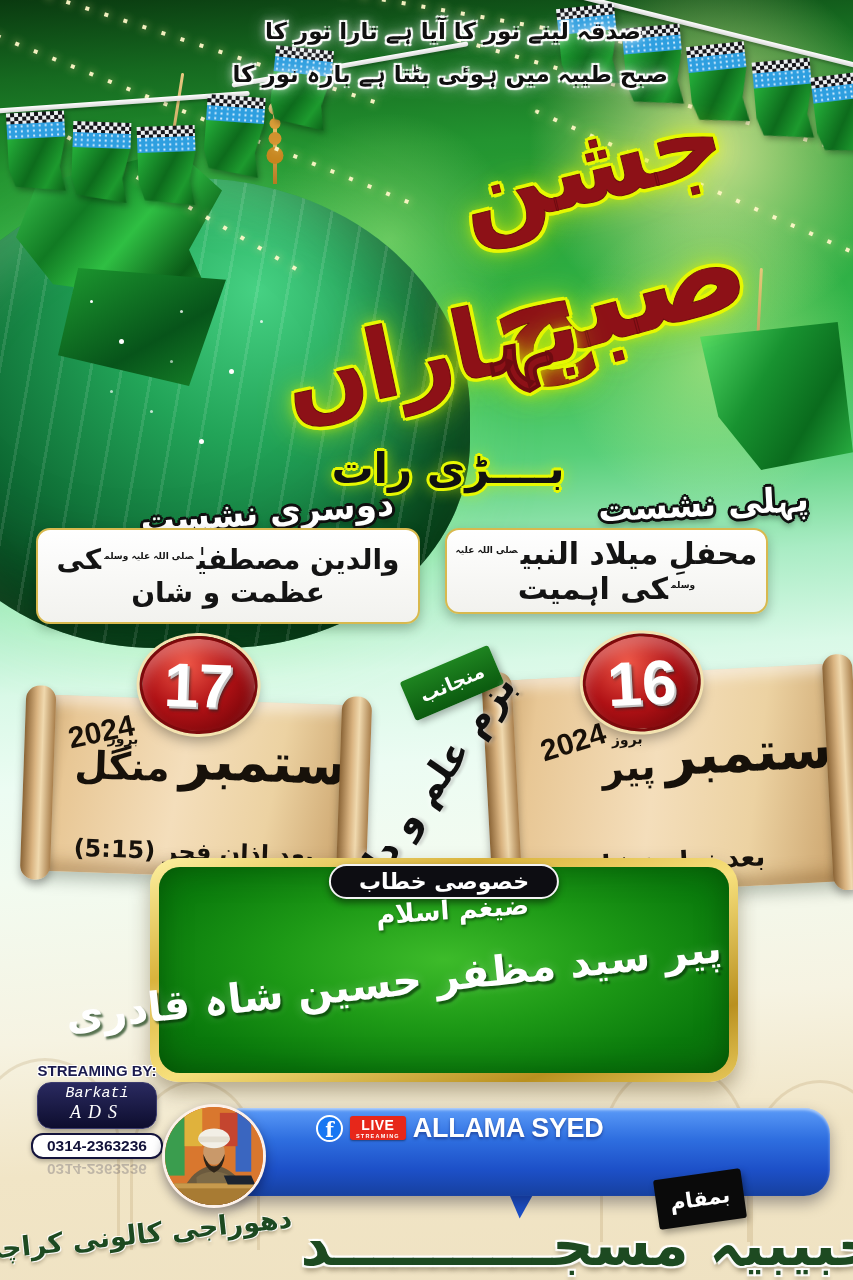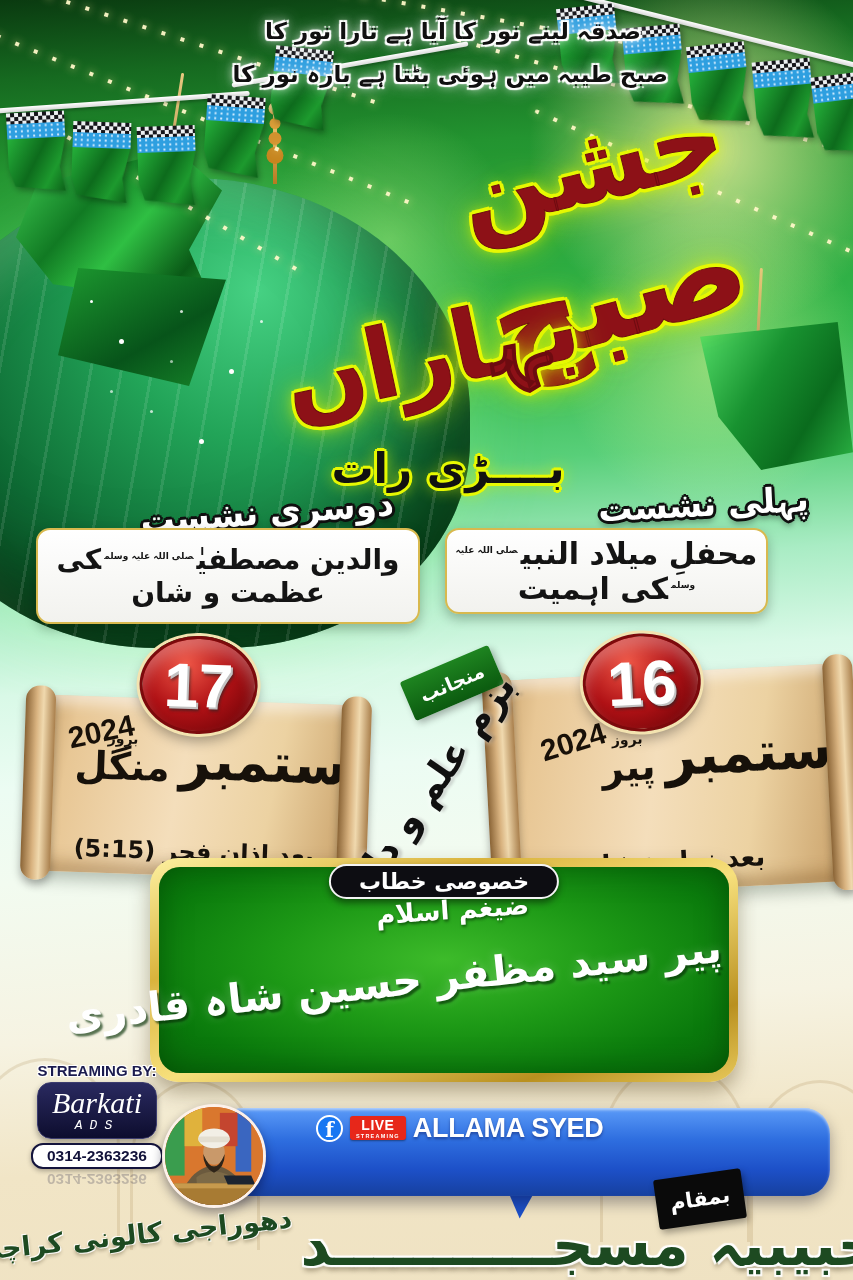--- a/index.html
+++ b/index.html
@@ -142,22 +142,22 @@
   .speaker-name{position:absolute;left:6px;right:6px;top:86px;z-index:7;text-align:center;direction:rtl;white-space:nowrap;
     color:#fff;font-size:41px;font-weight:bold;transform:rotate(-6deg);
     text-shadow:2px 3px 2px rgba(0,45,0,.65),0 0 12px rgba(255,255,255,.25);}
 
   
   .designed{position:absolute;left:22px;top:1062px;width:150px;z-index:7;text-align:center;font-family:"Liberation Sans",sans-serif}
   .designed-label{font-size:15px;font-weight:bold;color:#1b1b4e;
     text-shadow:-1px -1px 0 #fff,1px -1px 0 #fff,-1px 1px 0 #fff,1px 1px 0 #fff;}
   .brand-box{margin:3px auto 0;width:120px;background:linear-gradient(#2a2a60,#0d0d2e);border-radius:14px;
     padding:3px 6px 5px;color:#fff;border:1px solid #3c3c6e;box-shadow:0 3px 6px rgba(0,0,0,.35)}
-  .brand{font-family:Liberation Serif, serif;font-style:italic;font-size:30px;line-height:1.1}
-  .brand-sub{font-family:Liberation Mono, monospace;font-style:italic;font-size:13px;letter-spacing:7px;margin-top:-1px}
+  .brand{font-family:Liberation Mono, monospace;font-style:italic;font-size:15px;line-height:1.1}
+  .brand-sub{font-family:Liberation Serif, serif;font-style:italic;font-size:18px;letter-spacing:7px;margin-top:-1px}
   .phone-pill{margin:4px auto 0;width:132px;background:#fff;border-radius:12px;border:2px solid #14143c;
     font-size:15.5px;font-weight:bold;color:#12123a;padding:2px 0;box-shadow:0 2px 5px rgba(0,0,0,.3)}
   .phone-reflect{margin:1px auto 0;width:132px;font-size:15.5px;font-weight:bold;color:#12123a;
     transform:scaleY(-1);opacity:.22;filter:blur(.5px)}
 
   
   .live-bar{position:absolute;left:222px;top:1108px;width:608px;height:88px;z-index:7;border-radius:20px 26px 26px 20px;
     background:linear-gradient(180deg,#5b9bf8 0%,#2f6fe0 35%,#1d50c8 70%,#16409f 100%);
     box-shadow:0 7px 15px rgba(0,0,30,.35), inset 0 2px 3px rgba(255,255,255,.55);}
   .live-tail{position:absolute;left:505px;top:1192px;width:0;height:0;z-index:6;

